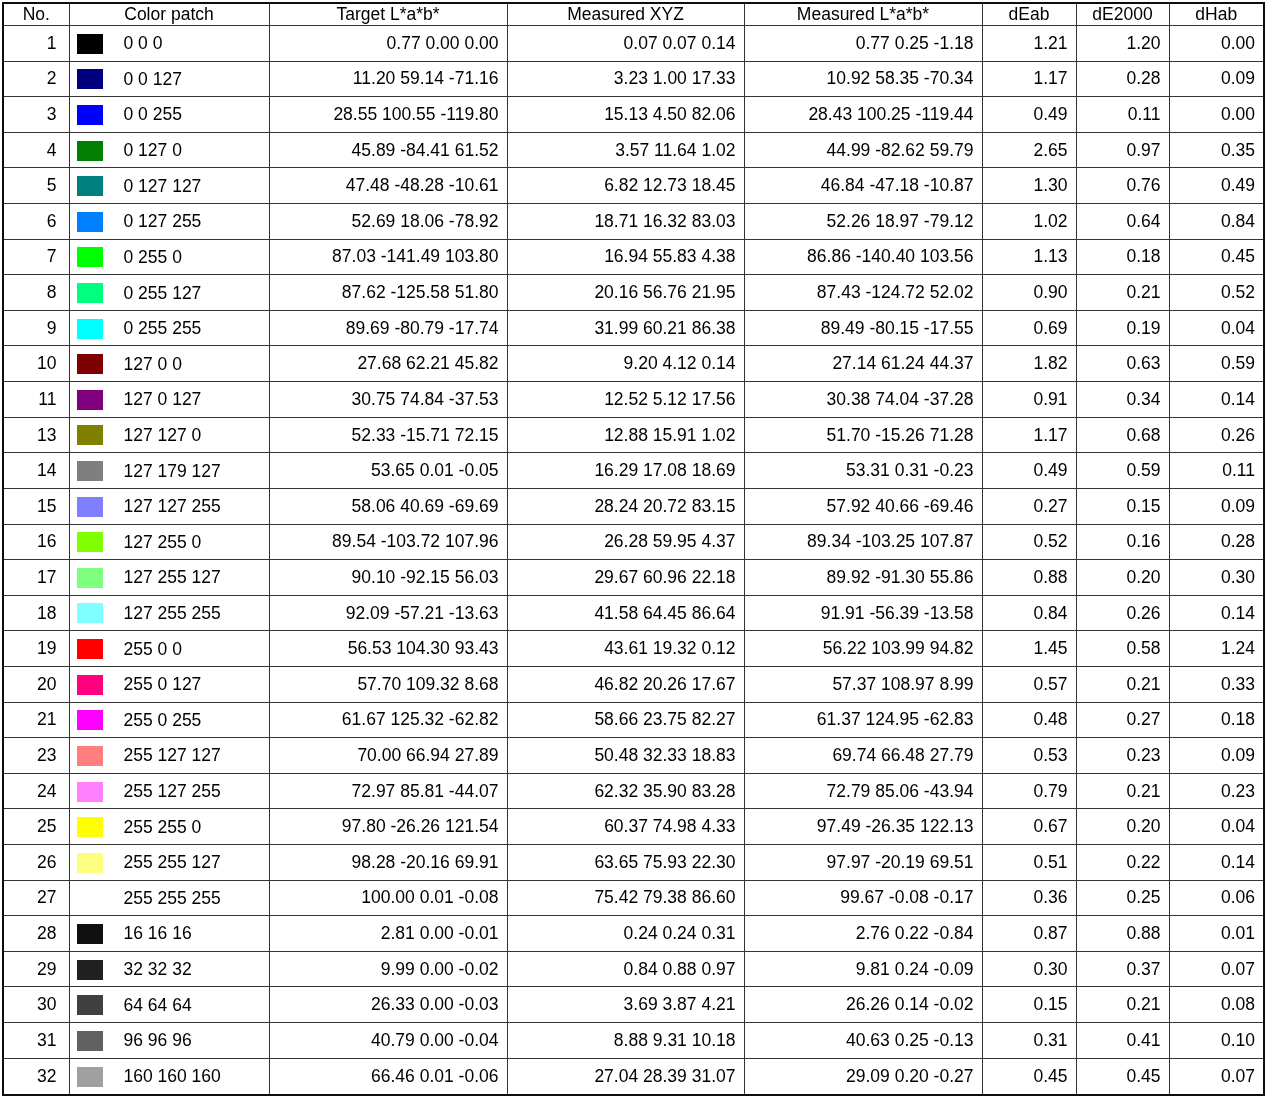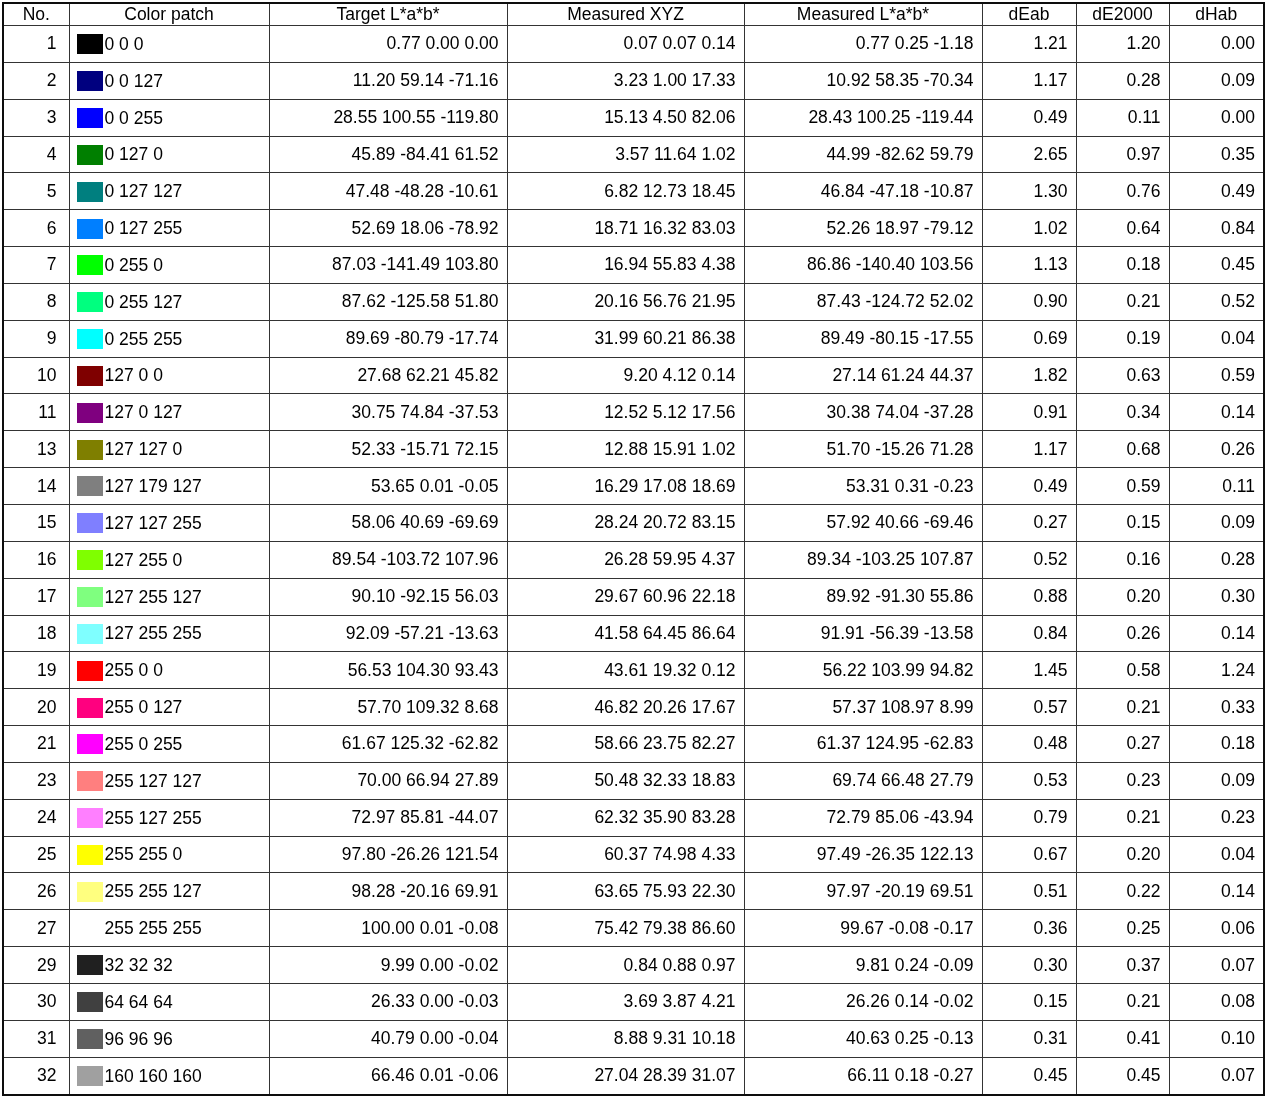--- a/index.html
+++ b/index.html
@@ -50,21 +50,21 @@
     padding-left: 7px;
   }
   .patch {
     display: inline-block;
     width: 26px;
     height: 20px;
     vertical-align: middle;
   }
   .rgb {
     display: inline-block;
-    margin-left: 2px;
+    margin-left: 21px;
     vertical-align: middle;
   }
 </style>
 </head>
 <body>
 
 <div class="page">
   <table class="color-table">
     <colgroup>
       <col style="width:66px">
@@ -409,20 +409,32 @@
       <span class="patch" style="background: rgb(255, 255, 255);"></span><span class="rgb">255 255 255</span>
     </td>
     <td class="c-num">100.00 0.01 -0.08</td>
     <td class="c-num">75.42 79.38 86.60</td>
     <td class="c-num">99.67 -0.08 -0.17</td>
     <td class="c-num">0.36</td>
     <td class="c-num">0.25</td>
     <td class="c-num">0.06</td>
   </tr>
 
+  <tr>
+    <td class="c-no">28</td>
+    <td class="c-patch">
+      <span class="patch" style="background: rgb(16, 16, 16);"></span><span class="rgb">16 16 16</span>
+    </td>
+    <td class="c-num">2.81 0.00 -0.01</td>
+    <td class="c-num">0.24 0.24 0.31</td>
+    <td class="c-num">2.76 0.22 -0.84</td>
+    <td class="c-num">0.87</td>
+    <td class="c-num">0.88</td>
+    <td class="c-num">0.01</td>
+  </tr>
 
   <tr>
     <td class="c-no">29</td>
     <td class="c-patch">
       <span class="patch" style="background: rgb(32, 32, 32);"></span><span class="rgb">32 32 32</span>
     </td>
     <td class="c-num">9.99 0.00 -0.02</td>
     <td class="c-num">0.84 0.88 0.97</td>
     <td class="c-num">9.81 0.24 -0.09</td>
     <td class="c-num">0.30</td>
@@ -456,20 +468,20 @@
     <td class="c-num">0.10</td>
   </tr>
 
   <tr>
     <td class="c-no">32</td>
     <td class="c-patch">
       <span class="patch" style="background: rgb(160, 160, 160);"></span><span class="rgb">160 160 160</span>
     </td>
     <td class="c-num">66.46 0.01 -0.06</td>
     <td class="c-num">27.04 28.39 31.07</td>
-    <td class="c-num">66.11 0.18 -0.27</td>
+    <td class="c-num">29.09 0.20 -0.27</td>
     <td class="c-num">0.45</td>
     <td class="c-num">0.45</td>
     <td class="c-num">0.07</td>
   </tr>
 </tbody>
   </table>
 </div>
 
 </body></html>

